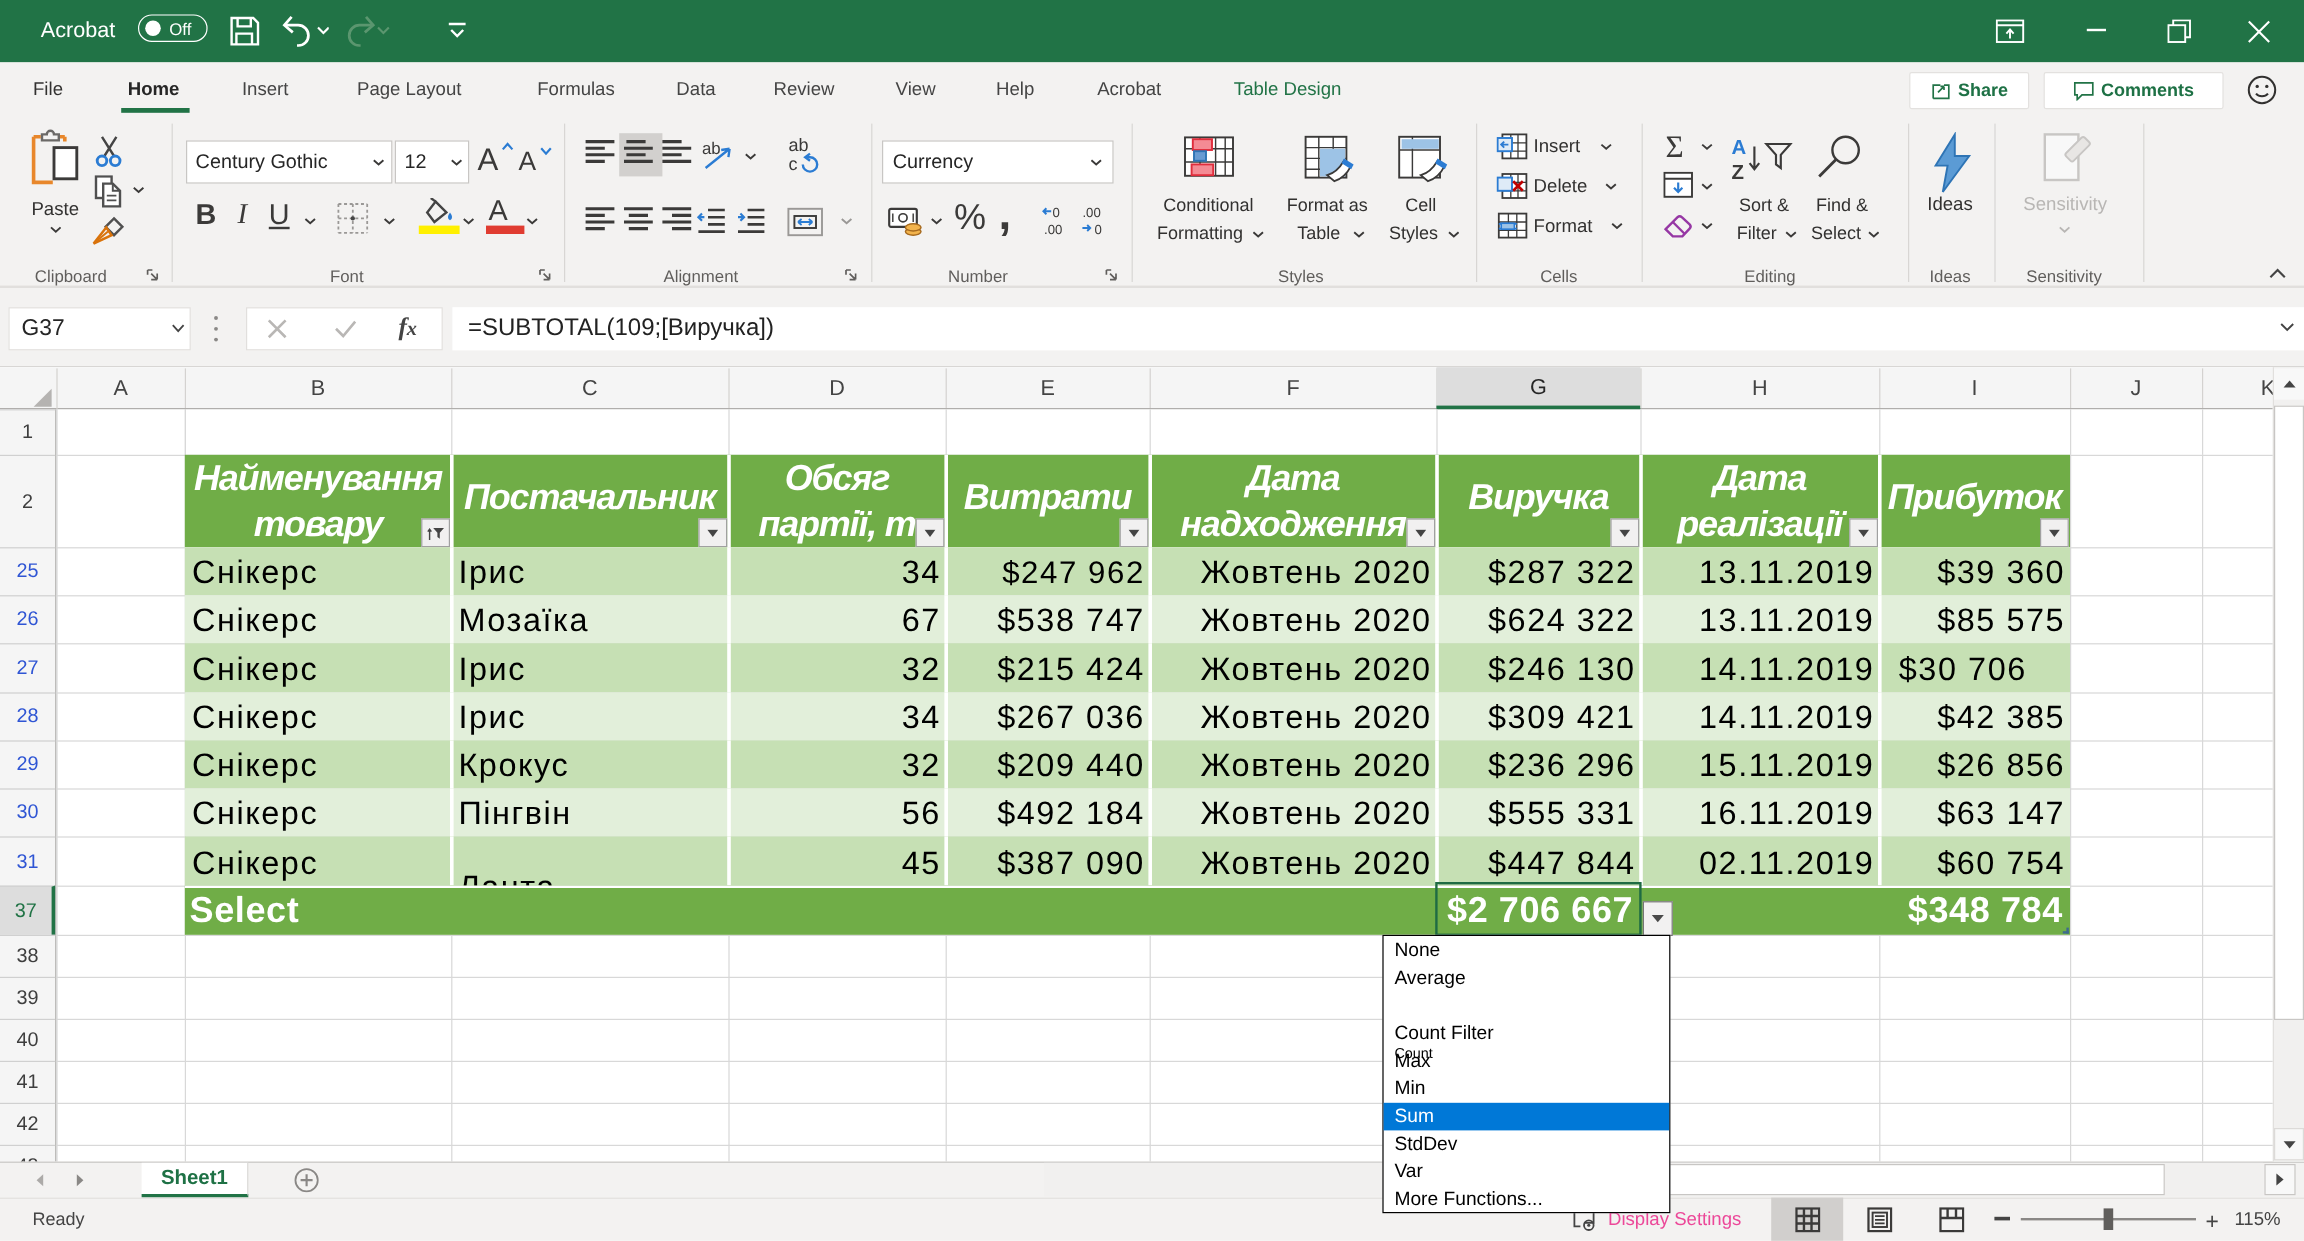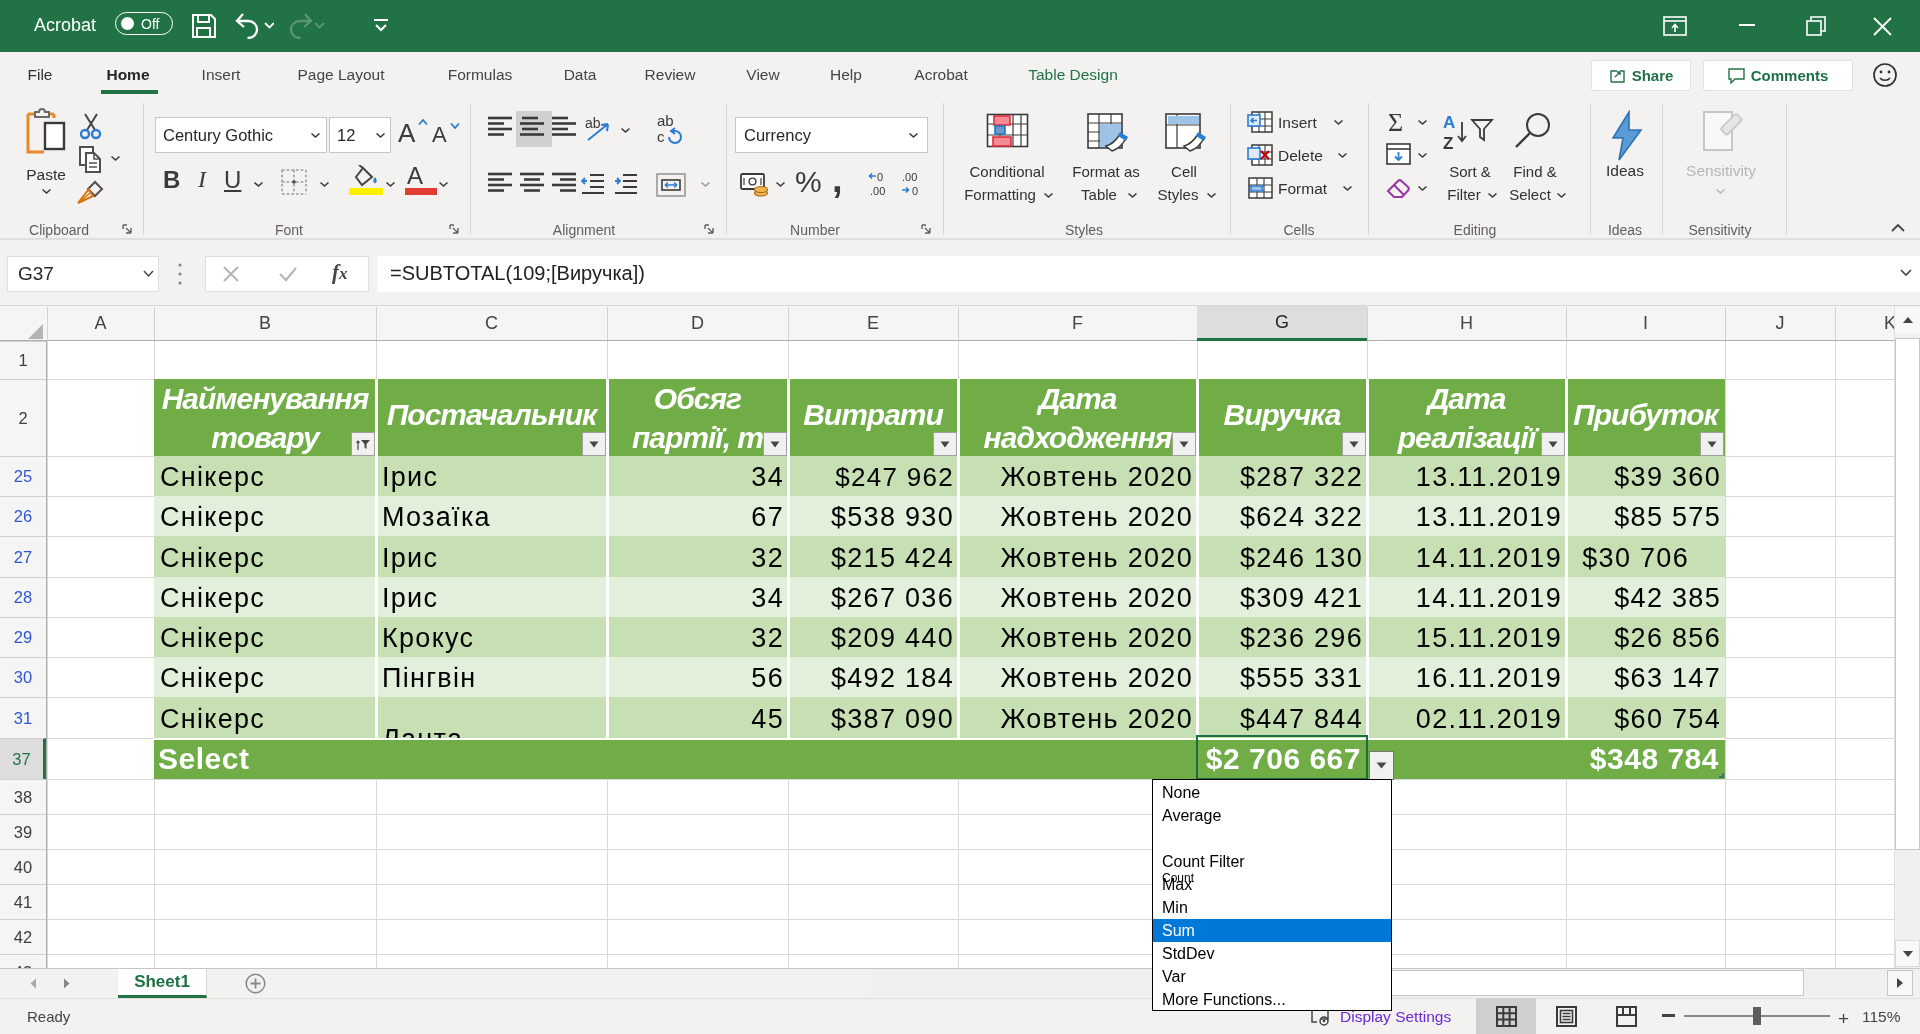--- a/index.html
+++ b/index.html
@@ -588,21 +588,21 @@
 <div class="abs" style="left:606px;top:456px;width:3px;height:40px;background:#fff;"></div>
 <div class="abs" style="left:787px;top:456px;width:3px;height:40px;background:#fff;"></div>
 <div class="abs" style="left:957px;top:456px;width:3px;height:40px;background:#fff;"></div>
 <div class="abs" style="left:1196px;top:456px;width:3px;height:40px;background:#fff;"></div>
 <div class="abs" style="left:1366px;top:456px;width:3px;height:40px;background:#fff;"></div>
 <div class="abs" style="left:1565px;top:456px;width:3px;height:40px;background:#fff;"></div>
 <div class="abs" style="left:154px;top:496px;width:1571px;height:40px;background:#E2EFDA;"></div>
 <div class="cell " style="left:154px;top:496px;width:222px;height:40px;justify-content:flex-start;padding-left:6px;color:#000;font-size:27px;letter-spacing:1.3px;">Снікерс</div>
 <div class="cell " style="left:376px;top:496px;width:231px;height:40px;justify-content:flex-start;padding-left:6px;color:#000;font-size:27px;letter-spacing:1.3px;">Мозаїка</div>
 <div class="cell " style="left:607px;top:496px;width:181px;height:40px;justify-content:flex-end;padding-right:4px;color:#000;font-size:27px;letter-spacing:1.3px;">67</div>
-<div class="cell " style="left:788px;top:496px;width:170px;height:40px;justify-content:flex-end;padding-right:4px;color:#000;font-size:27px;letter-spacing:1.3px;">$538 930</div>
+<div class="cell " style="left:788px;top:496px;width:170px;height:40px;justify-content:flex-end;padding-right:4px;color:#000;font-size:27px;letter-spacing:1.3px;">$538 747</div>
 <div class="cell " style="left:958px;top:496px;width:239px;height:40px;justify-content:flex-end;padding-right:4px;color:#000;font-size:27px;letter-spacing:1.3px;">Жовтень 2020</div>
 <div class="cell " style="left:1197px;top:496px;width:170px;height:40px;justify-content:flex-end;padding-right:4px;color:#000;font-size:27px;letter-spacing:1.3px;">$624 322</div>
 <div class="cell " style="left:1367px;top:496px;width:199px;height:40px;justify-content:flex-end;padding-right:4px;color:#000;font-size:27px;letter-spacing:1.3px;">13.11.2019</div>
 <div class="cell " style="left:1566px;top:496px;width:159px;height:40px;justify-content:flex-end;padding-right:4px;color:#000;font-size:27px;letter-spacing:1.3px;">$85 575</div>
 <div class="abs" style="left:375px;top:496px;width:3px;height:40px;background:#fff;"></div>
 <div class="abs" style="left:606px;top:496px;width:3px;height:40px;background:#fff;"></div>
 <div class="abs" style="left:787px;top:496px;width:3px;height:40px;background:#fff;"></div>
 <div class="abs" style="left:957px;top:496px;width:3px;height:40px;background:#fff;"></div>
 <div class="abs" style="left:1196px;top:496px;width:3px;height:40px;background:#fff;"></div>
 <div class="abs" style="left:1366px;top:496px;width:3px;height:40px;background:#fff;"></div>
@@ -729,21 +729,21 @@
     </svg>
   </div>
 <div class="abs" style="left:0;top:998px;width:1920px;height:36px;background:#F3F2F1;border-top:1px solid #E1DFDD;"></div>
 <div class="abs" style="left:27px;top:1008px;font-size:15px;color:#444;">Ready</div>
 <svg class="ic" style="left:1310px;top:1007px" width="24" height="20" viewBox="0 0 24 20">
 <path d="M2 2 h16 v10 h-8" fill="none" stroke="#444" stroke-width="1.5"></path>
 <path d="M2 2 v13 h5" fill="none" stroke="#444" stroke-width="1.5"></path>
 <circle cx="14" cy="14" r="4" fill="none" stroke="#444" stroke-width="1.5"></circle>
 <circle cx="14" cy="14" r="1.3" fill="#444"></circle>
   </svg>
-<div class="abs" style="left:1340px;top:1008px;font-size:15.5px;color:#6d28d9;">Display Settings</div>
+<div class="abs" style="left:1340px;top:1008px;font-size:15.5px;color:#ec4899;">Display Settings</div>
 <div class="abs" style="left:1476px;top:998px;width:60px;height:36px;background:#D1CFCD;"></div>
 <svg class="ic" style="left:1496px;top:1006px" width="21" height="21" viewBox="0 0 21 21">
 <rect x="1" y="1" width="19" height="19" fill="none" stroke="#3B3A39" stroke-width="2"></rect>
 <path d="M1 7.3 h19 M1 13.6 h19 M7.3 1 v19 M13.6 1 v19" stroke="#3B3A39" stroke-width="2"></path>
   </svg>
 <svg class="ic" style="left:1556px;top:1006px" width="21" height="21" viewBox="0 0 21 21">
 <rect x="1" y="1" width="19" height="19" fill="none" stroke="#3B3A39" stroke-width="2"></rect>
 <rect x="4.5" y="4.5" width="12" height="12" fill="none" stroke="#3B3A39" stroke-width="1.6"></rect>
 <path d="M6.5 7.5 h8 M6.5 10.5 h8 M6.5 13.5 h8" stroke="#3B3A39" stroke-width="1.4"></path>
   </svg>

